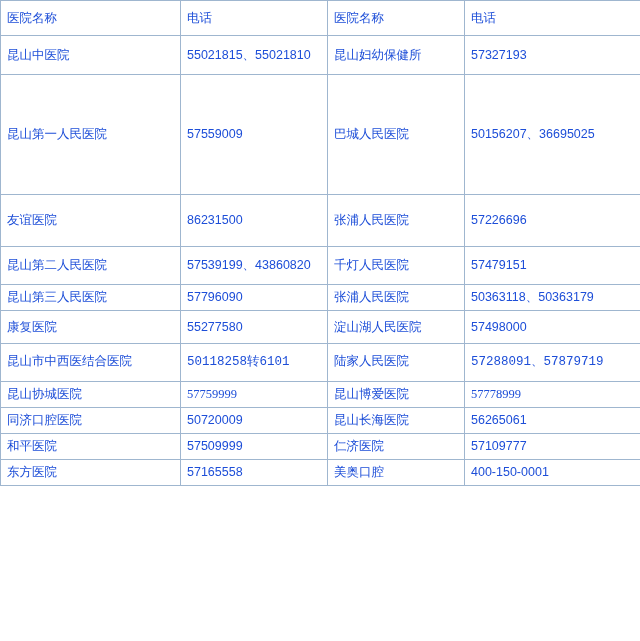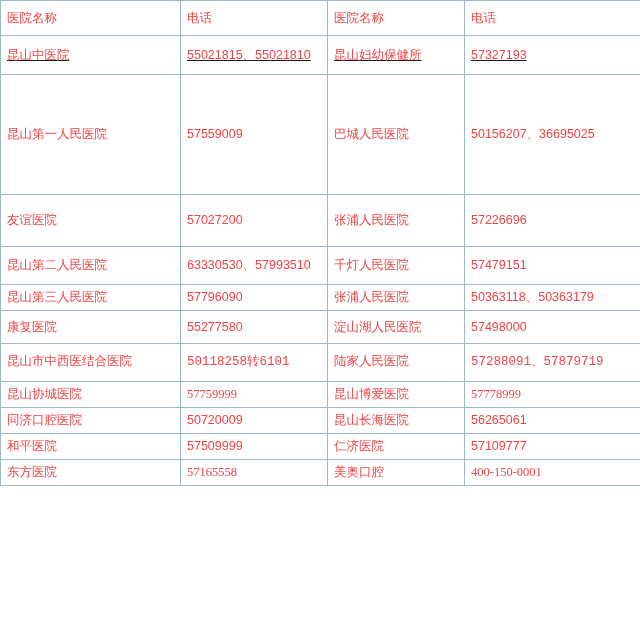--- a/index.html
+++ b/index.html
@@ -22,21 +22,21 @@
   }
   table.hospital-table th,
   table.hospital-table td {
     border: 1px solid #9fb6cf;
     padding: 4px 6px;
     font-size: 12.5px;
     font-weight: normal;
     text-align: left;
     vertical-align: middle;
     line-height: 1.3;
-    color: #ef4444;
+    color: #1d4ed8;
     word-break: break-all;
   }
   table.hospital-table thead th {
     height: 26px;
   }
   col.c1 { width: 180px; }
   col.c2 { width: 147px; }
   col.c3 { width: 137px; }
   col.c4 { width: 176px; }
 </style>
@@ -52,41 +52,41 @@
   </colgroup>
   <thead>
     <tr>
       <th>医院名称</th>
       <th>电话</th>
       <th>医院名称</th>
       <th>电话</th>
     </tr>
   </thead>
   <tbody>
-      <tr style="height: 39px; text-decoration: underline;">
+      <tr style="height: 39px;">
         <td>昆山中医院</td>
         <td>55021815、55021810</td>
         <td>昆山妇幼保健所</td>
         <td>57327193</td>
       </tr>
       <tr style="height: 120px;">
         <td>昆山第一人民医院</td>
         <td>57559009</td>
         <td>巴城人民医院</td>
         <td>50156207、36695025</td>
       </tr>
       <tr style="height: 52px;">
         <td>友谊医院</td>
-        <td>57027200</td>
+        <td>86231500</td>
         <td>张浦人民医院</td>
         <td>57226696</td>
       </tr>
       <tr style="height: 38px; margin-left: 36px;">
         <td>昆山第二人民医院</td>
-        <td>63330530、57993510</td>
+        <td>57539199、43860820</td>
         <td>千灯人民医院</td>
         <td>57479151</td>
       </tr>
       <tr style="height: 26px;">
         <td>昆山第三人民医院</td>
         <td>57796090</td>
         <td>张浦人民医院</td>
         <td>50363118、50363179</td>
       </tr>
       <tr style="height: 33px;">
@@ -112,20 +112,20 @@
         <td>50720009</td>
         <td>昆山长海医院</td>
         <td>56265061</td>
       </tr>
       <tr style="height: 26px;">
         <td>和平医院</td>
         <td>57509999</td>
         <td>仁济医院</td>
         <td>57109777</td>
       </tr>
-      <tr style="height: 26px; font-family: Liberation Serif, serif;">
+      <tr style="height: 26px;">
         <td>东方医院</td>
         <td>57165558</td>
         <td>美奥口腔</td>
         <td>400-150-0001</td>
       </tr>
     </tbody>
 </table>
 
 </body></html>

